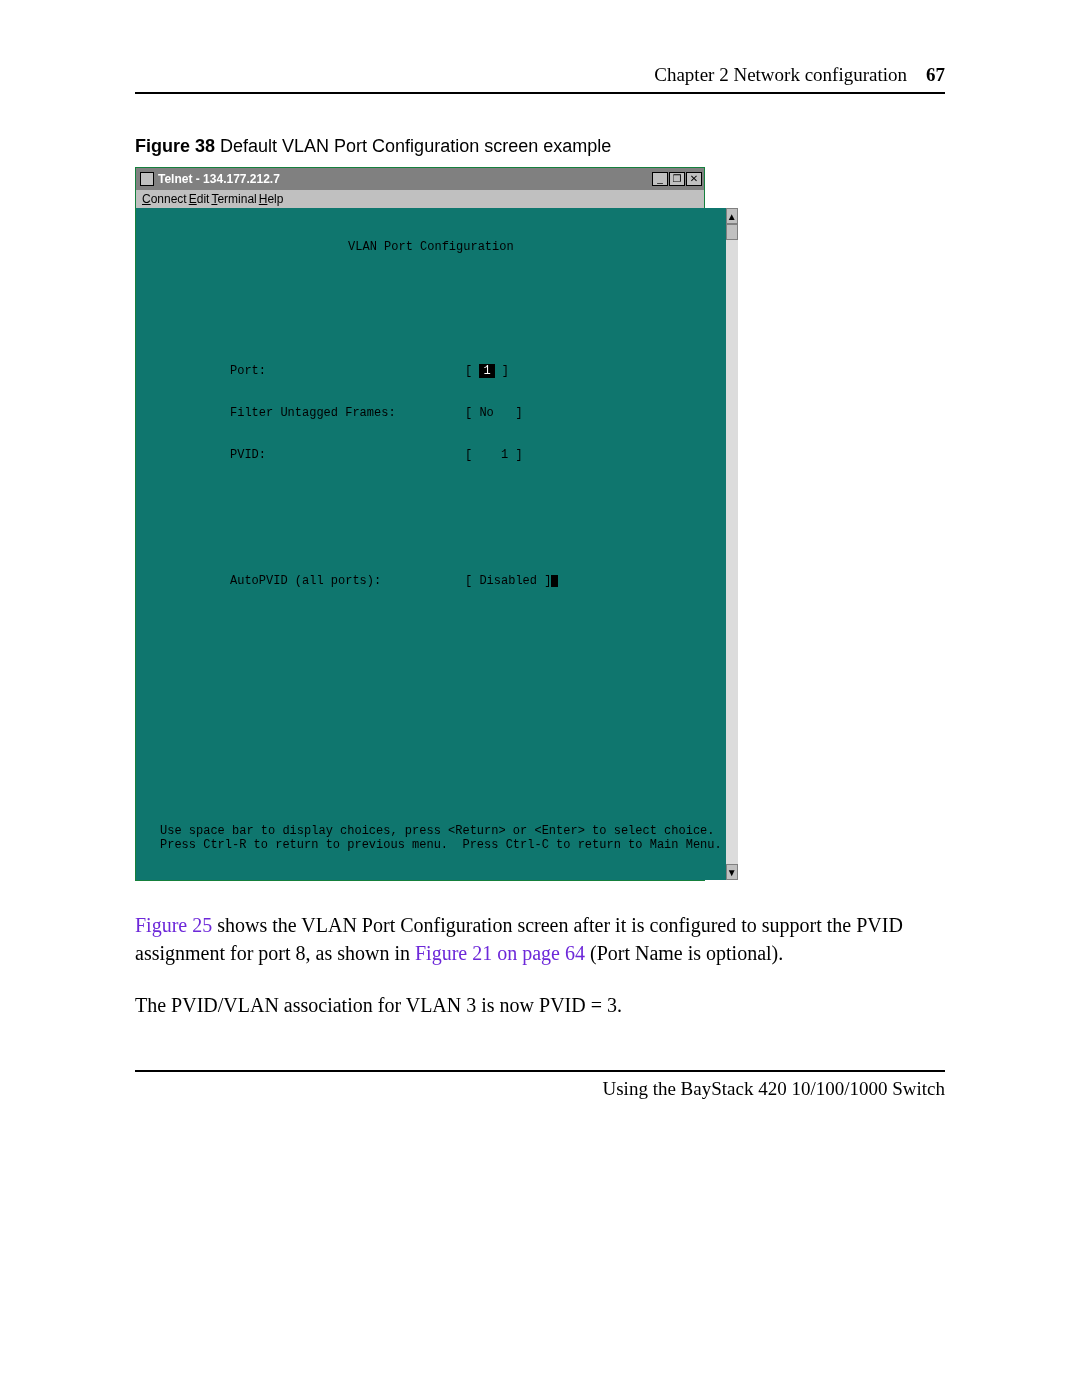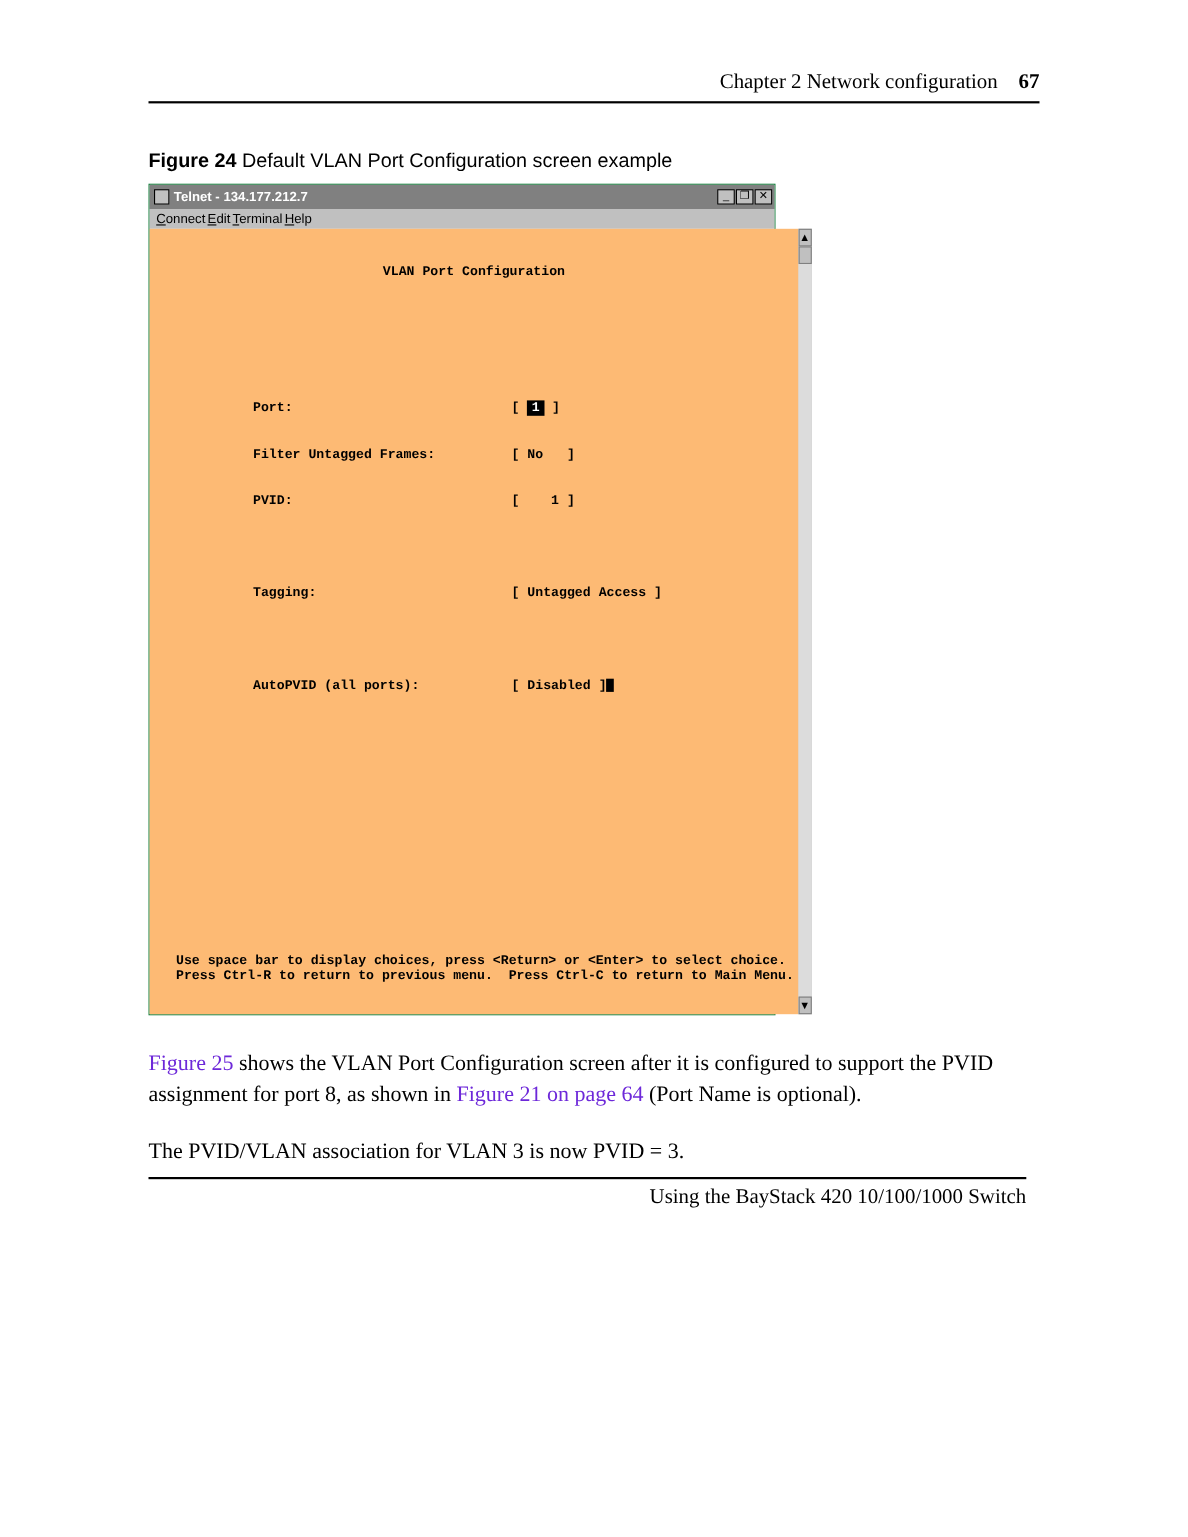--- a/index.html
+++ b/index.html
@@ -97,24 +97,24 @@
     color:#000;
   }
   .menubar span u {
     text-decoration: underline;
   }
   .terminal-wrap {
     display: flex;
   }
   .terminal {
     flex: 1;
-    background: #fdba74;
+    background: #0f766e;
     color: #000;
     font-family: "Courier New", Courier, monospace;
-    font-weight: bold;
+    font-weight: normal;
     font-size: 12px;
     line-height: 14px;
     padding: 4px 0 0 0;
     white-space: pre;
   }
   .terminal .heading {
     text-align: center;
     letter-spacing: 0;
     margin-bottom: 40px;
   }
@@ -179,21 +179,21 @@
   .bodytext {
     margin-top: 30px;
     font-size: 20px;
     line-height: 28px;
   }
   .bodytext .link { color: #6d28d9; }
   .bodytext p { margin: 0 0 24px 0; }
   .footer-area {
     position: absolute;
     left: 135px;
-    right: 147px;
+    right: 135px;
     bottom: 150px;
   }
   .footer-rule {
     border: none;
     border-top: 2px solid #000;
     margin: 0 0 6px 0;
   }
   .footer-text {
     text-align: right;
     font-size: 19px;
@@ -205,21 +205,21 @@
 <div class="page">
 
   <div class="header-line">
     <span>Chapter 2  Network configuration</span>
     &nbsp;&nbsp;
     <span class="header-pagenum">67</span>
   </div>
   <hr class="header-rule">
 
   <div class="figure-caption">
-    <span class="figlabel">Figure 24</span><span>   Default VLAN Port Configuration screen example</span>
+    <span class="figlabel">Figure 38</span><span>   Default VLAN Port Configuration screen example</span>
   </div>
 
   <div class="telnet-window">
     <div class="titlebar">
       <div class="titlebar-left">
         <div class="titlebar-icon"></div>
         <span>Telnet - 134.177.212.7</span>
       </div>
       <div class="titlebar-buttons">
         <div class="winbtn">_</div>
@@ -244,24 +244,20 @@
           </div>
           <div class="field-row">
             <span class="field-label">Filter Untagged Frames:</span>
             <span class="field-value">[ No   ]</span>
           </div>
           <div class="field-row">
             <span class="field-label">PVID:</span>
             <span class="field-value">[    1 ]</span>
           </div>
           <div class="gap14"></div>
-          <div class="field-row">
-            <span class="field-label">Tagging:</span>
-            <span class="field-value">[ Untagged Access ]</span>
-          </div>
           <div class="gap14"></div>
           <div class="field-row">
             <span class="field-label">AutoPVID (all ports):</span>
             <span class="field-value"><span>[ Disabled ]</span><span class="cursor"></span></span>
           </div>
         </div>
 
         <div class="gap110"></div>
 
         <div class="footer-lines">

